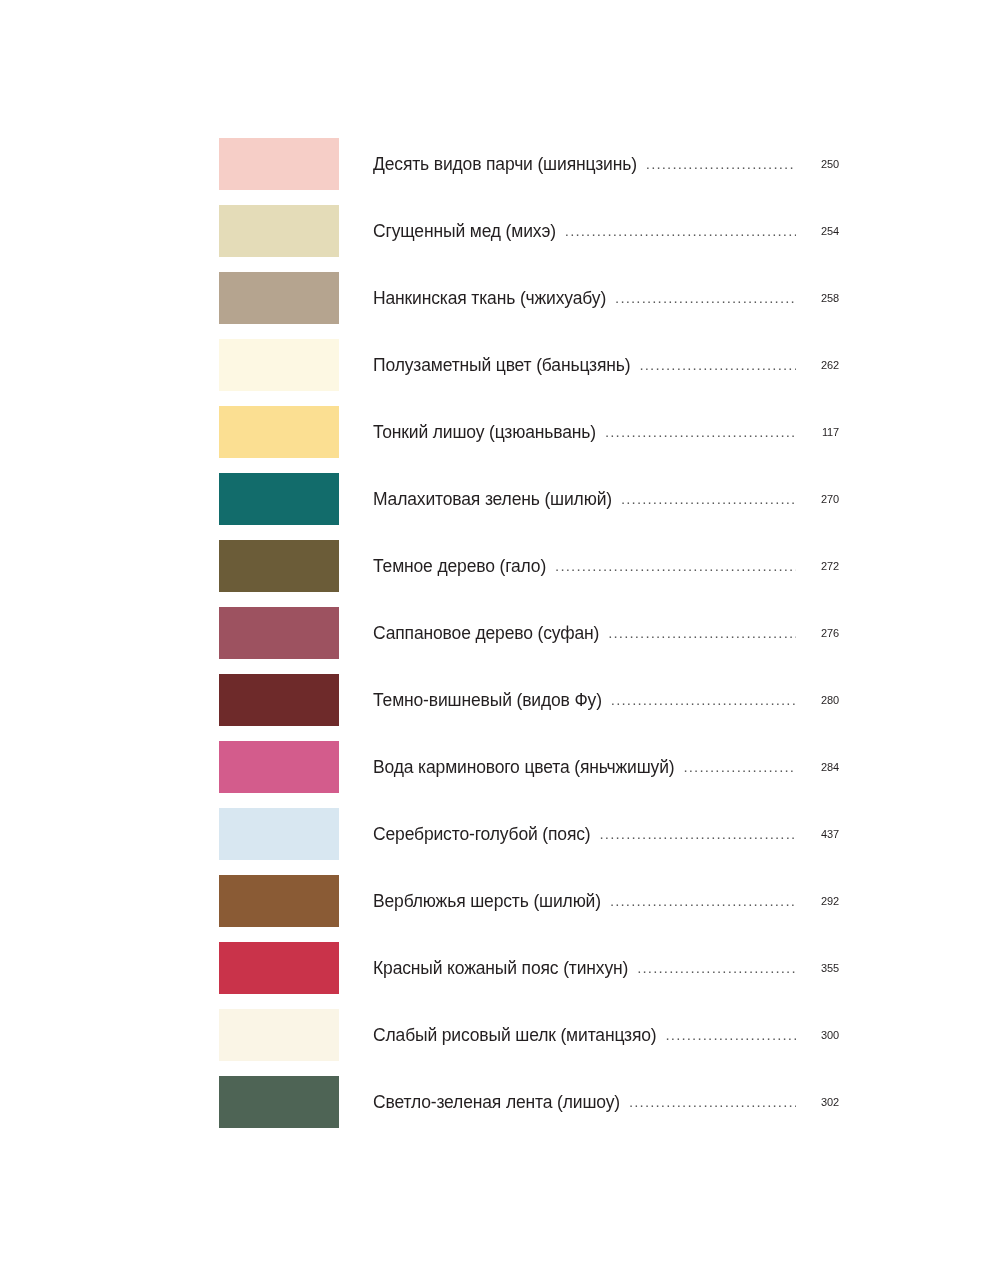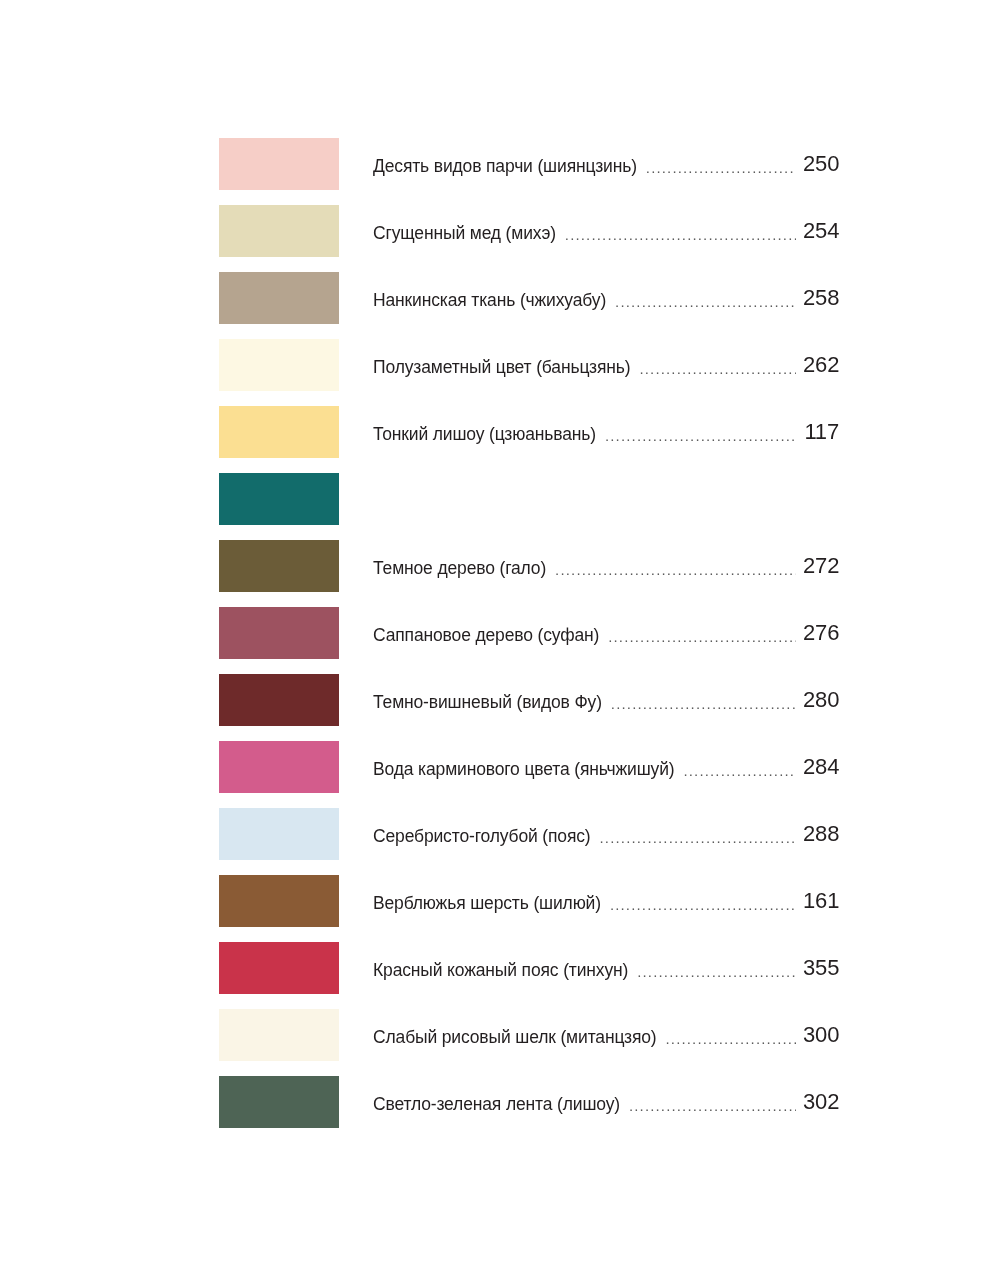--- a/index.html
+++ b/index.html
@@ -34,21 +34,21 @@
   .swatch {
     flex: 0 0 auto;
     width: 120px;
     height: 52px;
     display: block;
   }
 
   .entry {
     flex: 1 1 auto;
     display: flex;
-    align-items: flex-end;
+    align-items: center;
     margin-left: 34px;
     min-width: 0;
     font-size: 17.5px;
     letter-spacing: -0.15px;
     color: #231f20;
   }
 
   .entry-title {
     white-space: nowrap;
     flex: 0 0 auto;
@@ -73,21 +73,21 @@
     overflow: hidden;
     font-size: 15px;
     letter-spacing: 1.15px;
     color: #5b5b5b;
   }
 
   .page-num {
     flex: 0 0 auto;
     width: 36px;
     text-align: right;
-    font-size: 22px;
+    font-size: 11px;
     color: #231f20;
   }
 </style>
 </head>
 <body>
 
 <main id="toc">
     <div class="toc-row">
       <span class="swatch" style="background-color: rgb(246, 206, 199);"></span>
       <span class="entry">
@@ -123,20 +123,25 @@
     <div class="toc-row">
       <span class="swatch" style="background-color: rgb(251, 223, 146);"></span>
       <span class="entry">
         <span class="entry-title">Тонкий лишоу (цзюаньвань)</span>
         <span class="leader"></span>
         <span class="page-num">117</span>
       </span>
     </div>
     <div class="toc-row">
       <span class="swatch" style="background-color: rgb(18, 108, 107);"></span>
+      <span class="entry">
+        <span class="entry-title">Малахитовая зелень (шилюй)</span>
+        <span class="leader"></span>
+        <span class="page-num">270</span>
+      </span>
     </div>
     <div class="toc-row">
       <span class="swatch" style="background-color: rgb(107, 92, 56);"></span>
       <span class="entry">
         <span class="entry-title">Темное дерево (гало)</span>
         <span class="leader"></span>
         <span class="page-num">272</span>
       </span>
     </div>
     <div class="toc-row">
@@ -161,29 +166,29 @@
         <span class="entry-title">Вода карминового цвета (яньчжишуй)</span>
         <span class="leader"></span>
         <span class="page-num">284</span>
       </span>
     </div>
     <div class="toc-row">
       <span class="swatch" style="background-color: rgb(216, 231, 241);"></span>
       <span class="entry">
         <span class="entry-title">Серебристо-голубой (пояс)</span>
         <span class="leader"></span>
-        <span class="page-num">288</span>
+        <span class="page-num">437</span>
       </span>
     </div>
     <div class="toc-row">
       <span class="swatch" style="background-color: rgb(138, 91, 53);"></span>
       <span class="entry">
         <span class="entry-title">Верблюжья шерсть (шилюй)</span>
         <span class="leader"></span>
-        <span class="page-num">161</span>
+        <span class="page-num">292</span>
       </span>
     </div>
     <div class="toc-row">
       <span class="swatch" style="background-color: rgb(201, 51, 74);"></span>
       <span class="entry">
         <span class="entry-title">Красный кожаный пояс (тинхун)</span>
         <span class="leader"></span>
         <span class="page-num">355</span>
       </span>
     </div>

